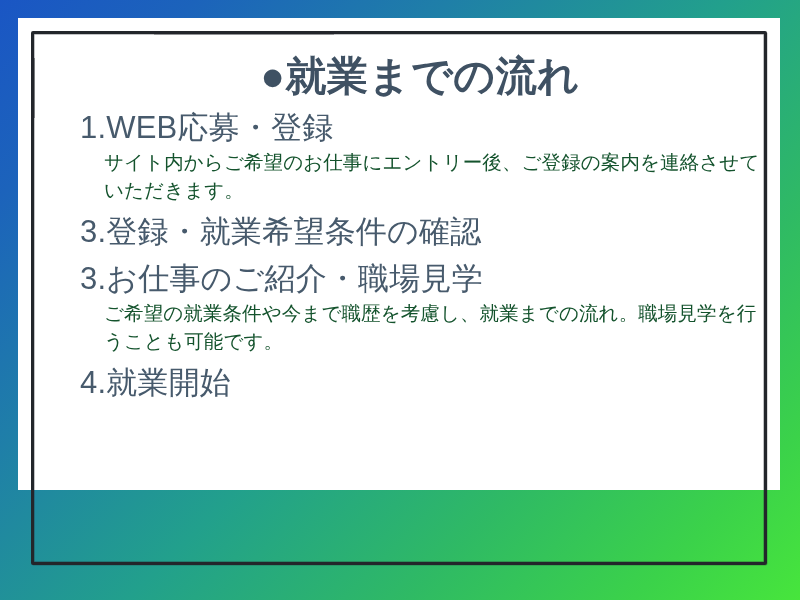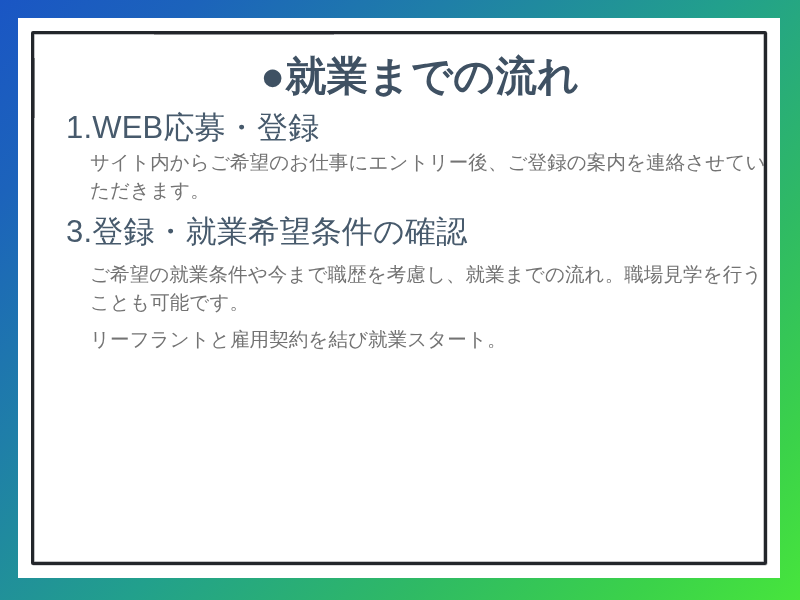--- a/index.html
+++ b/index.html
@@ -30,21 +30,21 @@
                 #3bd24a 88%,
                 #47e53c 100%);
   }
 
   
   .card {
     position: absolute;
     left: 18px;
     top: 18px;
     width: 762px;
-    height: 560px;
+    height: 472px;
     background: #ffffff;
     box-sizing: border-box;
   }
 
   
   .frame {
     position: absolute;
     left: 13px;
     top: 13px;
     width: 736px;
@@ -99,21 +99,21 @@
     font-size: 41px;
     line-height: 1.18;
     font-weight: 700;
     letter-spacing: 0.5px;
     color: #3f5163;
     white-space: nowrap;
   }
 
   
   .steps {
-    margin: 9px 0 0 0;
+    margin: 9px 0 0 14px;
     padding: 0;
     list-style: none;
   }
 
   .step {
     margin: 0 0 9px 0;
     padding: 0;
   }
 
   .step-heading {
@@ -126,21 +126,21 @@
     letter-spacing: 0.2px;
     white-space: nowrap;
   }
 
   .step-body {
     margin: 1px 0 0 0;
     padding: 0 0 0 24px;
     font-size: 19.5px;
     line-height: 1.44;
     font-weight: 400;
-    color: #737373;
+    color: #14532d;
     letter-spacing: 0.1px;
   }
 
   
   .step:last-child {
     margin-bottom: 0;
   }
 </style>
 </head>
 <body>
@@ -160,24 +160,25 @@
         <li class="step">
           <h2 class="step-heading">1.WEB応募・登録</h2>
           <p class="step-body">サイト内からご希望のお仕事にエントリー後、ご登録の案内を連絡させていただきます。</p>
         </li>
 
         <li class="step">
           <h2 class="step-heading">3.登録・就業希望条件の確認</h2>
         </li>
 
         <li class="step">
+          <h2 class="step-heading">3.お仕事のご紹介・職場見学</h2>
           <p class="step-body">ご希望の就業条件や今まで職歴を考慮し、就業までの流れ。職場見学を行うことも可能です。</p>
         </li>
 
         <li class="step">
-          <p class="step-body">リーフラントと雇用契約を結び就業スタート。</p>
+          <h2 class="step-heading">4.就業開始</h2>
         </li>
 
       </ul>
 
     </div>
   </div>
 </div>
 
 </body></html>

